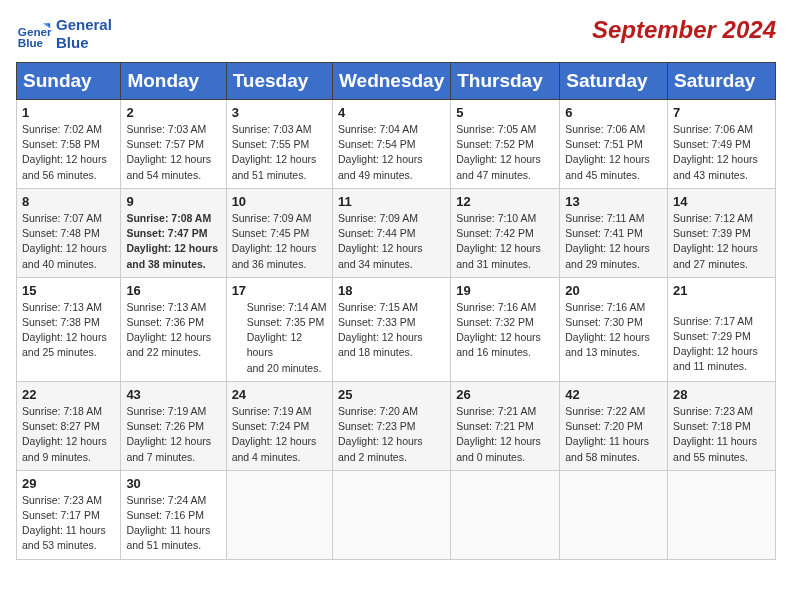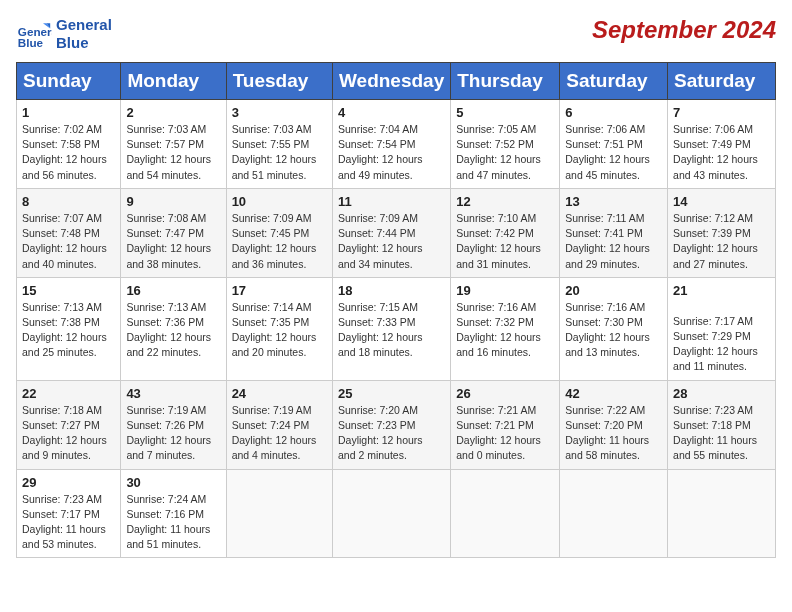--- a/index.html
+++ b/index.html
@@ -175,21 +175,21 @@
       <tr>
         <td>
           <span class="day-number">8</span>
           <div class="day-detail" style="white-space: pre-line;">Sunrise: 7:07 AM
 Sunset: 7:48 PM
 Daylight: 12 hours
 and 40 minutes.</div>
         </td>
         <td>
           <span class="day-number">9</span>
-          <div class="day-detail" style="white-space: pre-line;">Sunrise: 7:08 AM
+          <div class="day-detail" style="white-space: pre-line; font-weight: bold;">Sunrise: 7:08 AM
 Sunset: 7:47 PM
 Daylight: 12 hours
 and 38 minutes.</div>
         </td>
         <td>
           <span class="day-number">10</span>
           <div class="day-detail" style="white-space: pre-line;">Sunrise: 7:09 AM
 Sunset: 7:45 PM
 Daylight: 12 hours
 and 36 minutes.</div>
@@ -233,21 +233,21 @@
         </td>
         <td>
           <span class="day-number">16</span>
           <div class="day-detail" style="white-space: pre-line;">Sunrise: 7:13 AM
 Sunset: 7:36 PM
 Daylight: 12 hours
 and 22 minutes.</div>
         </td>
         <td>
           <span class="day-number">17</span>
-          <div class="day-detail" style="white-space: pre-line;">Sunrise: 7:14 AM
+          <div class="day-detail" style="white-space: pre-line; margin-left: 15px;">Sunrise: 7:14 AM
 Sunset: 7:35 PM
 Daylight: 12 hours
 and 20 minutes.</div>
         </td>
         <td>
           <span class="day-number">18</span>
           <div class="day-detail" style="white-space: pre-line;">Sunrise: 7:15 AM
 Sunset: 7:33 PM
 Daylight: 12 hours
 and 18 minutes.</div>
@@ -271,21 +271,21 @@
           <div class="day-detail" style="white-space: pre-line; margin-top: 16px;">Sunrise: 7:17 AM
 Sunset: 7:29 PM
 Daylight: 12 hours
 and 11 minutes.</div>
         </td>
       </tr>
       <tr>
         <td>
           <span class="day-number">22</span>
           <div class="day-detail" style="white-space: pre-line;">Sunrise: 7:18 AM
-Sunset: 7:27 PM
+Sunset: 8:27 PM
 Daylight: 12 hours
 and 9 minutes.</div>
         </td>
         <td>
           <span class="day-number">43</span>
           <div class="day-detail" style="white-space: pre-line;">Sunrise: 7:19 AM
 Sunset: 7:26 PM
 Daylight: 12 hours
 and 7 minutes.</div>
         </td>

